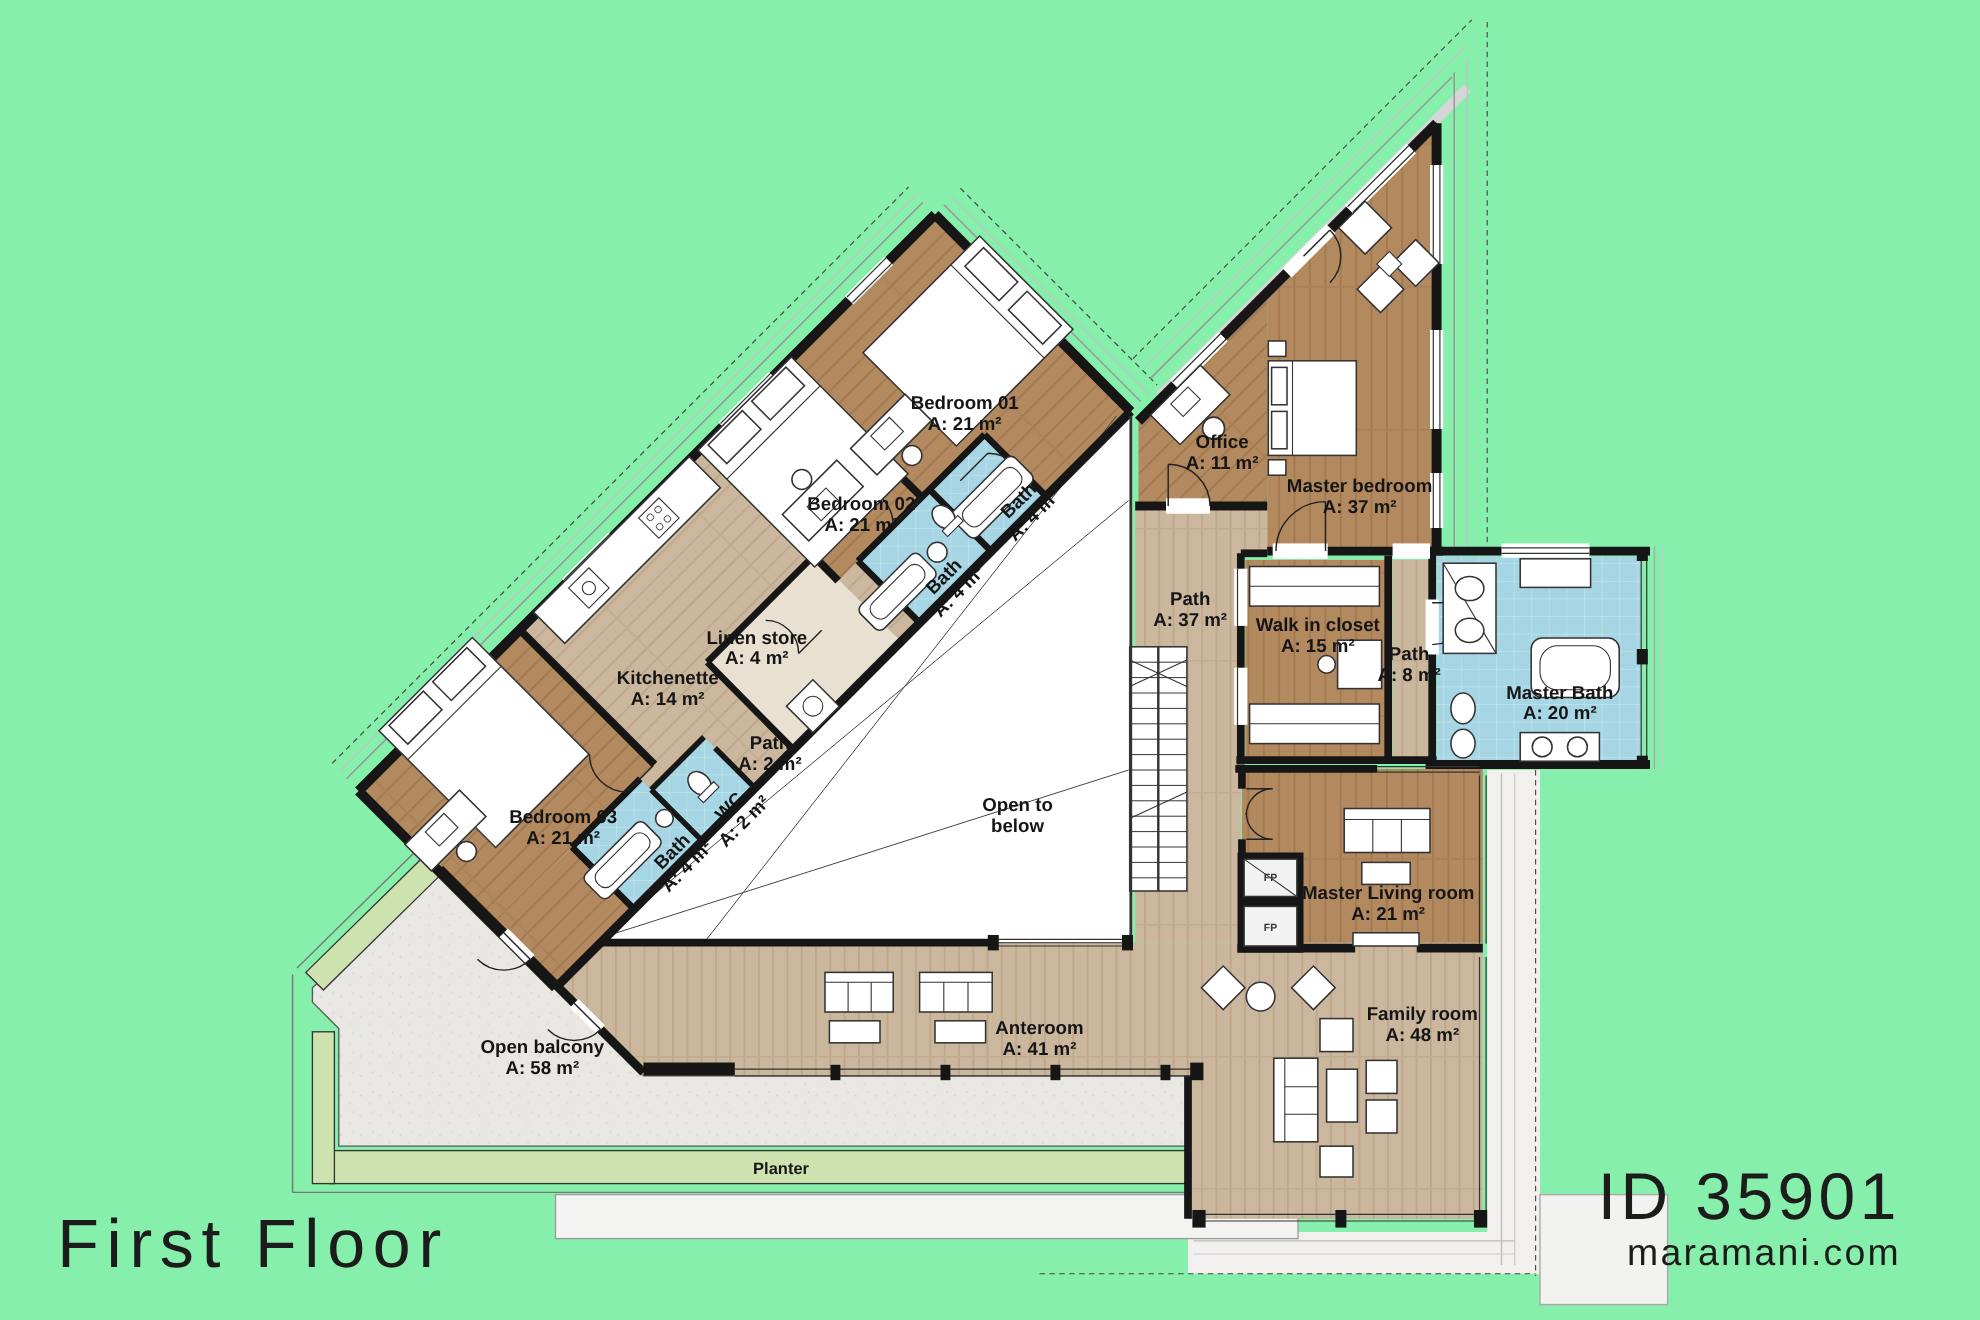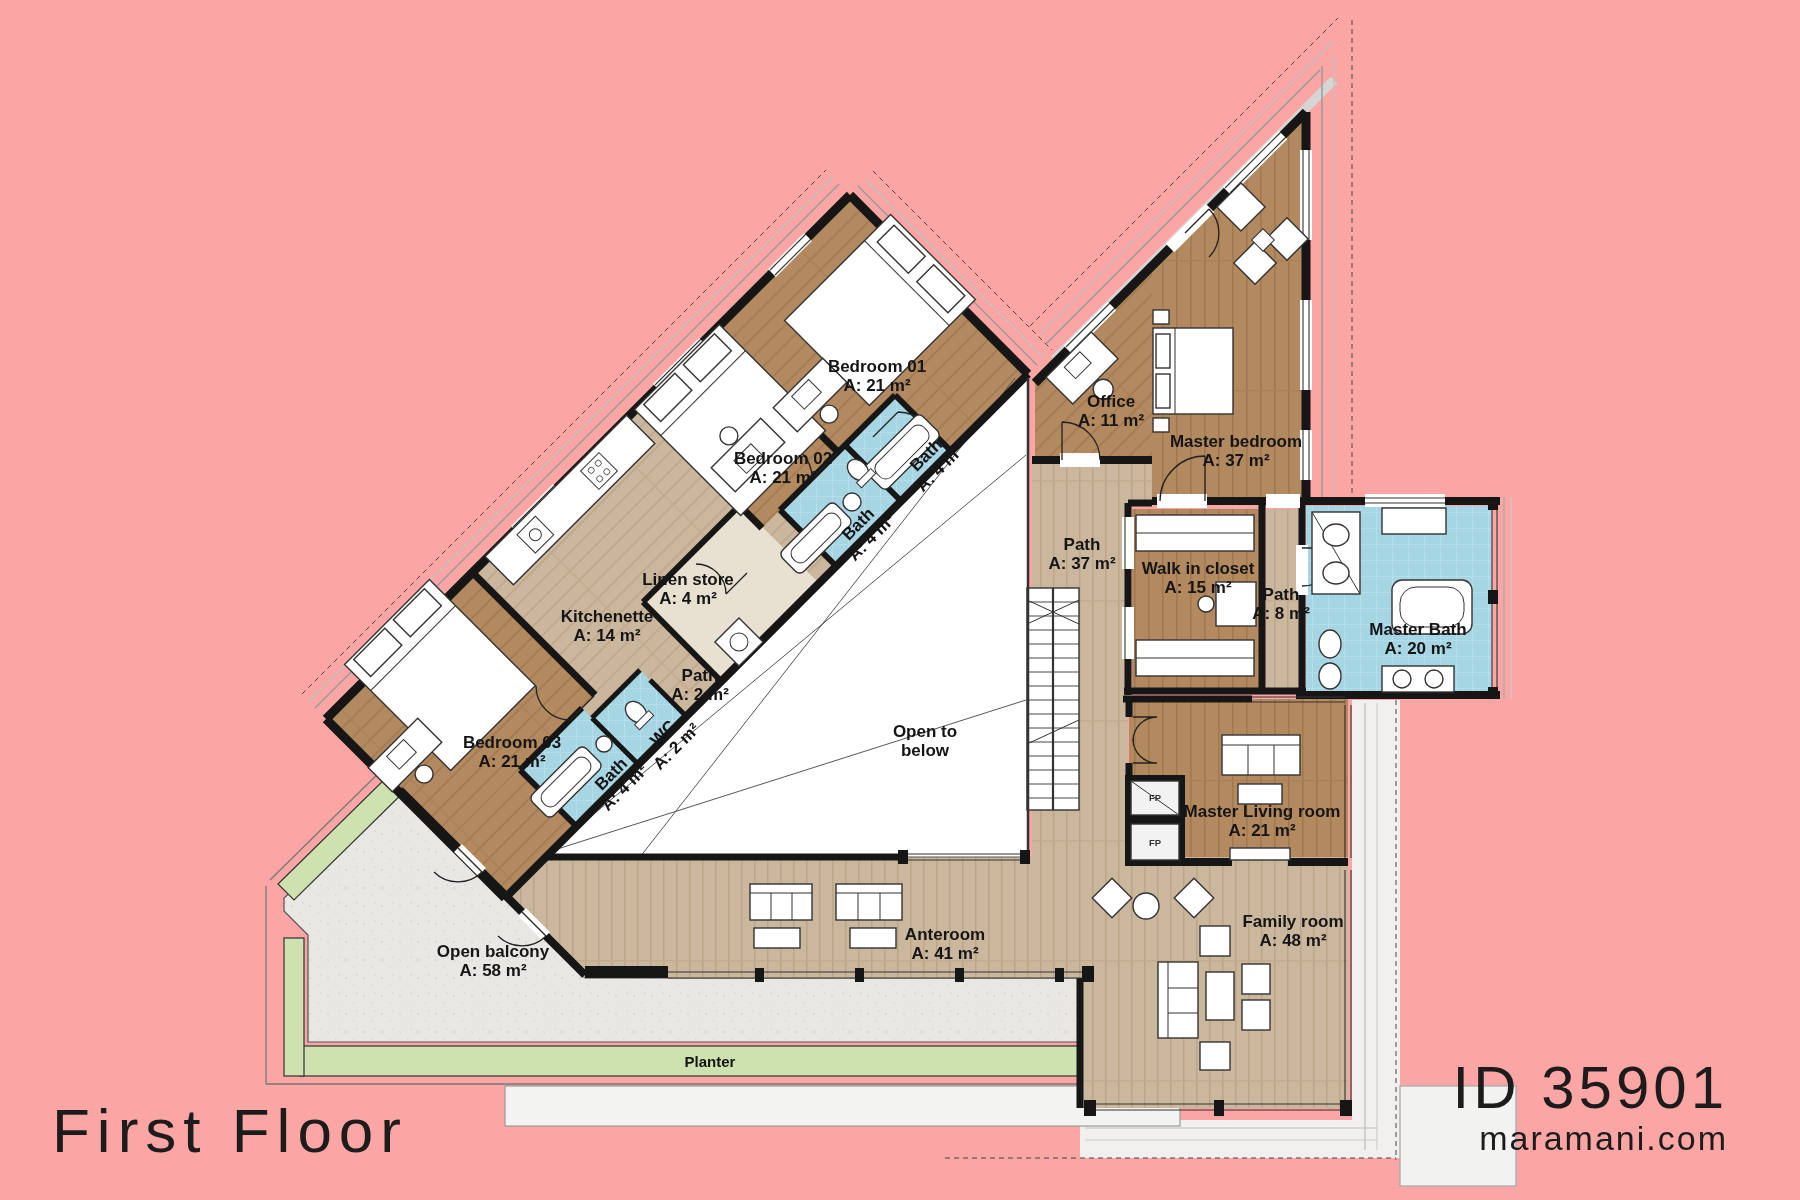--- a/index.html
+++ b/index.html
@@ -1,16 +1,16 @@
 <!DOCTYPE html>
 <html><head>
 <meta charset="utf-8">
 <style>
   html,body{margin:0;padding:0;background:#fff;}
-  .page{position:relative;width:1800px;height:1200px;background:#fca5a5;overflow:hidden;
+  .page{position:relative;width:1800px;height:1200px;background:#86efac;overflow:hidden;
         font-family:"Liberation Sans", sans-serif;}
   svg{position:absolute;left:0;top:0;}
   text{font-family:"Liberation Sans", sans-serif;}
   .room-label{font-size:17px;font-weight:bold;fill:#151515;text-anchor:middle;}
   .planter-label{font-size:15px;font-weight:bold;fill:#151515;text-anchor:middle;}
   .tiny-label{font-size:9.5px;font-weight:bold;fill:#333;text-anchor:middle;}
   .big-title{font-size:62px;letter-spacing:7px;fill:#1c1c1c;}
   .plan-id{font-size:60px;letter-spacing:4px;fill:#1c1c1c;text-anchor:end;}
   .site{font-size:34px;letter-spacing:2px;fill:#1c1c1c;text-anchor:end;}
 </style>

